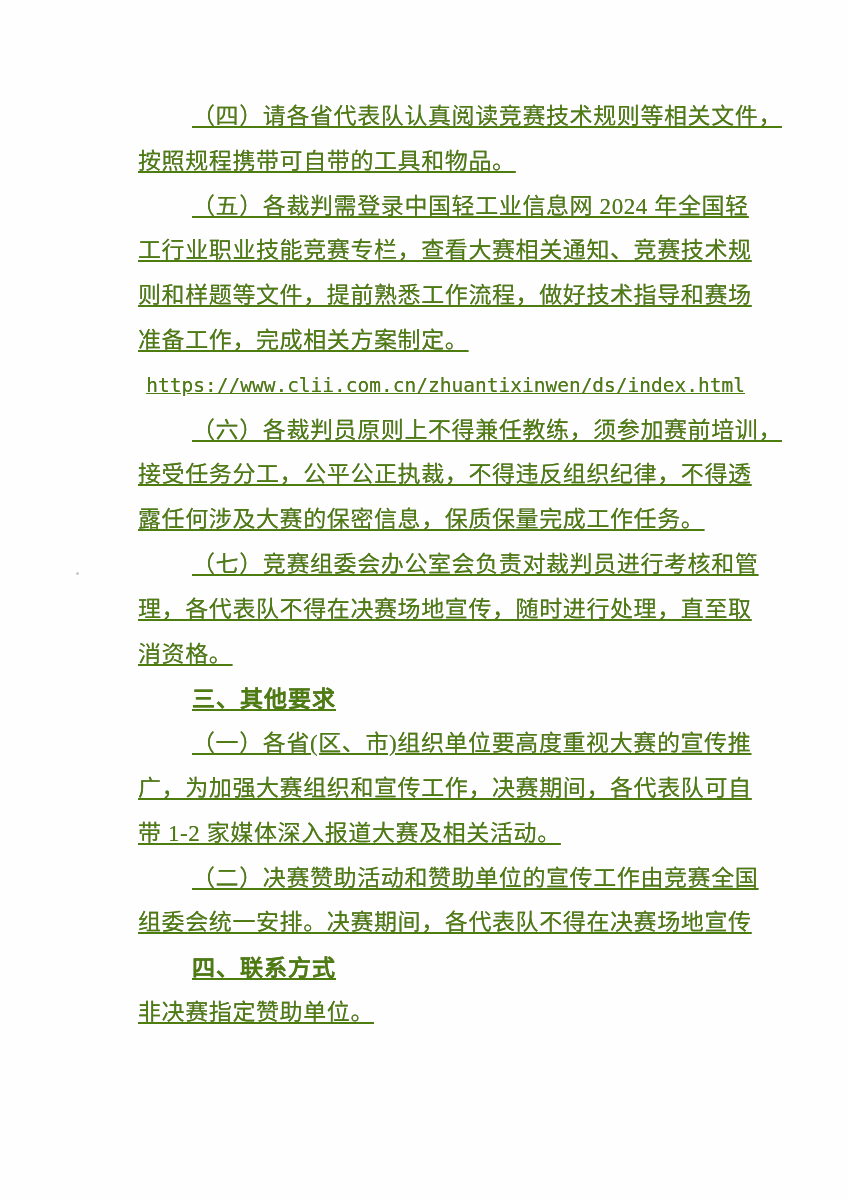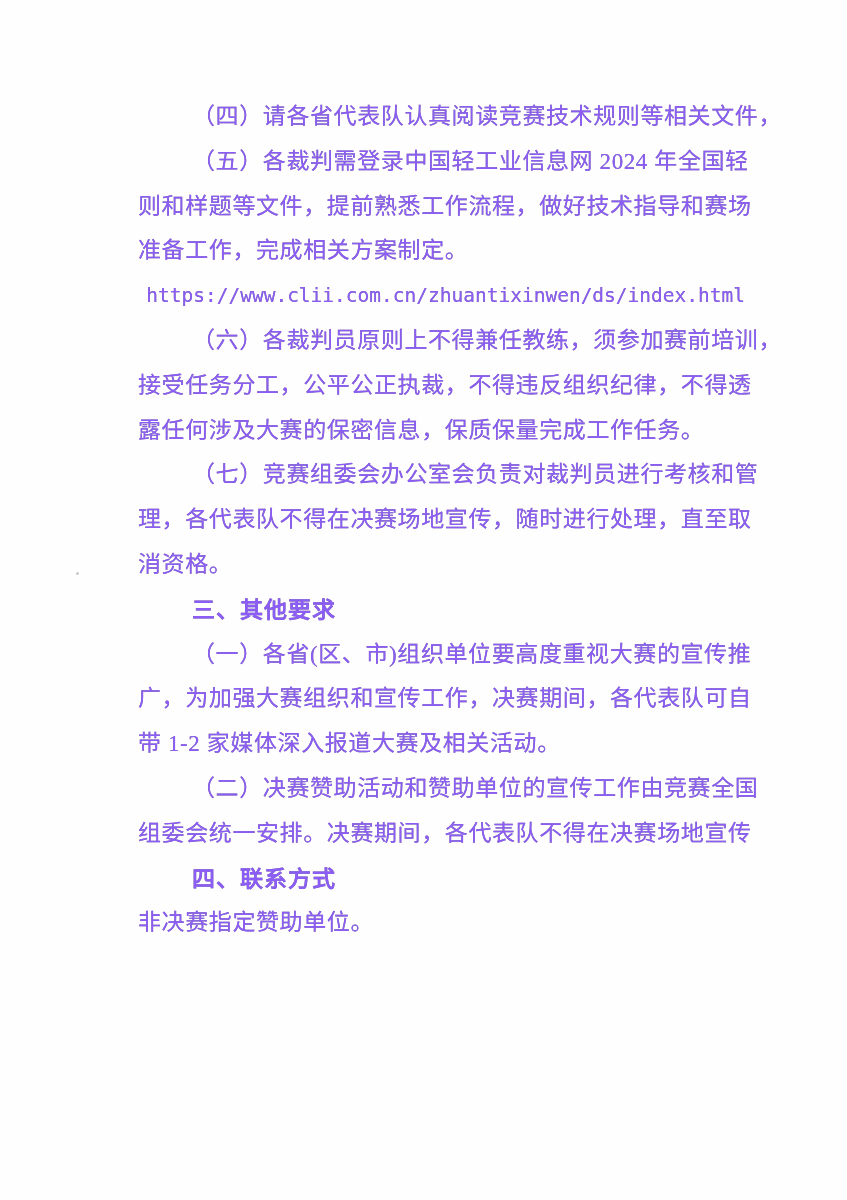--- a/index.html
+++ b/index.html
@@ -23,23 +23,24 @@
     position: absolute;
     left: 138px;
     top: 95px;
     width: 607px;
   }
   .line {
     height: 44.8px;
     line-height: 44.8px;
     font-size: 23px;
     letter-spacing: 0.6px;
-    color: #8b5cf6;
+    color: #4d7c0f;
     white-space: nowrap;
     text-shadow: 0 0 0.6px rgba(20,20,20,0.55);
+    text-decoration: underline;
   }
   .line.indent {
     padding-left: 54px;
   }
   .line.heading {
     font-family: "Liberation Sans", "DejaVu Sans", sans-serif;
     font-weight: bold;
     letter-spacing: 1px;
   }
   .line.url {
@@ -57,21 +58,23 @@
     border-radius: 50%;
     background: #c9c9c9;
   }
 </style>
 </head>
 <body>
 
 <div class="page">
   <main class="text-block" id="text-block">
       <div class="line body indent">（四）请各省代表队认真阅读竞赛技术规则等相关文件，</div>
+      <div class="line body">按照规程携带可自带的工具和物品。</div>
       <div class="line body indent">（五）各裁判需登录中国轻工业信息网 2024 年全国轻</div>
+      <div class="line body">工行业职业技能竞赛专栏，查看大赛相关通知、竞赛技术规</div>
       <div class="line body">则和样题等文件，提前熟悉工作流程，做好技术指导和赛场</div>
       <div class="line body">准备工作，完成相关方案制定。</div>
       <div class="line url">https://www.clii.com.cn/zhuantixinwen/ds/index.html</div>
       <div class="line body indent">（六）各裁判员原则上不得兼任教练，须参加赛前培训，</div>
       <div class="line body">接受任务分工，公平公正执裁，不得违反组织纪律，不得透</div>
       <div class="line body">露任何涉及大赛的保密信息，保质保量完成工作任务。</div>
       <div class="line body indent">（七）竞赛组委会办公室会负责对裁判员进行考核和管</div>
       <div class="line body">理，各代表队不得在决赛场地宣传，随时进行处理，直至取</div>
       <div class="line body">消资格。</div>
       <div class="line heading indent">三、其他要求</div>

